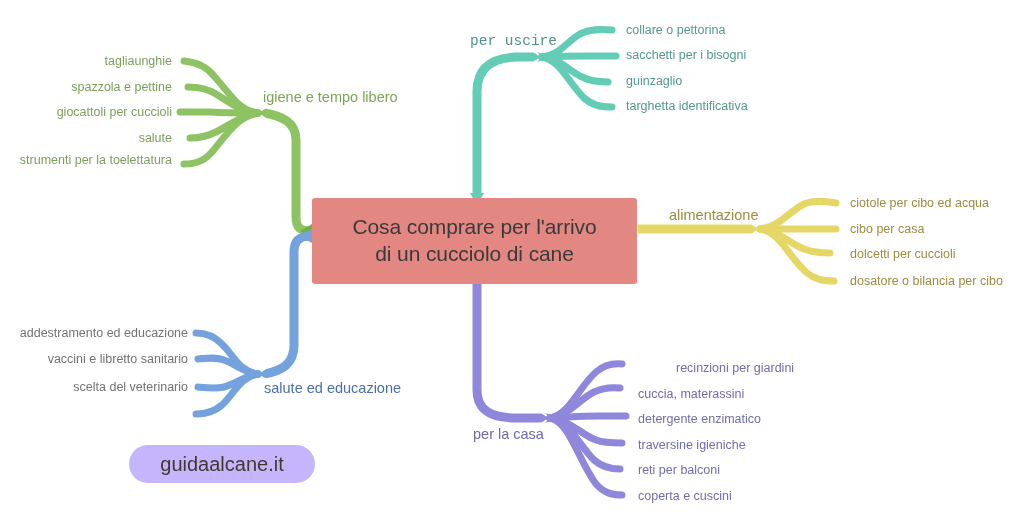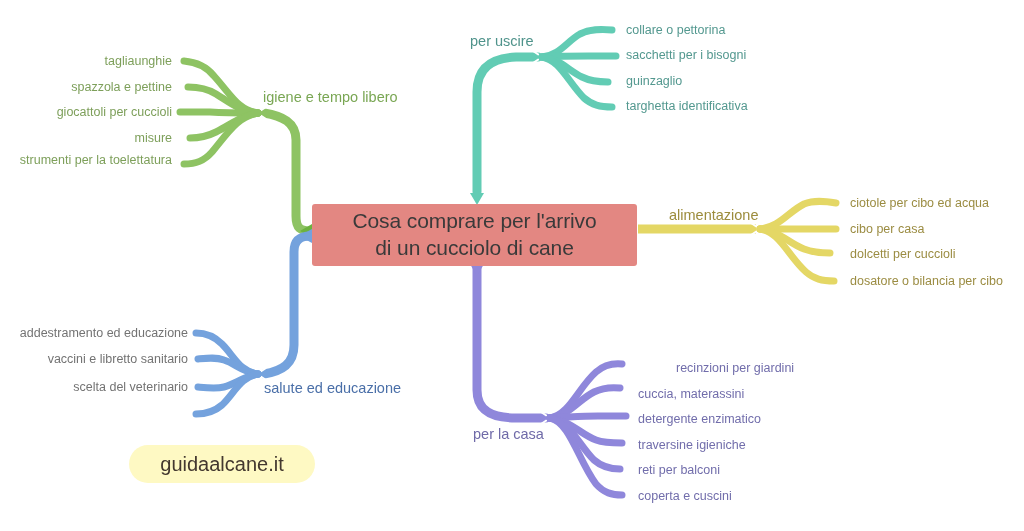--- a/index.html
+++ b/index.html
@@ -31,23 +31,23 @@
   }
   .node-label {
     position: absolute;
     white-space: nowrap;
     line-height: 1;
   }
   
   #root-node {
     position: absolute;
     left: 312px;
-    top: 204px;
+    top: 198px;
     width: 325px;
-    height: 62px;
+    height: 86px;
     background: #e38782;
     border-radius: 3px;
     display: flex;
     align-items: center;
     justify-content: center;
     box-sizing: border-box;
     padding: 0 3px;
   }
   #root-node .root-text {
     color: #3a3a3a;
@@ -78,21 +78,21 @@
   .leaf-purple { color: #716dab; }
   .leaf-blue   { color: #737373; text-align: center; }
   .align-right { transform: translateX(-100%); padding-left: 36px; }
   
   #watermark-badge {
     position: absolute;
     left: 129px;
     top: 445px;
     width: 186px;
     height: 38px;
-    background: #fef9c3;
+    background: #c4b5fd;
     border-radius: 19px;
     display: flex;
     align-items: center;
     justify-content: center;
   }
   #watermark-badge .wm-text {
     color: #43382f;
     font-size: 20px;
     line-height: 1;
   }
@@ -161,32 +161,32 @@
     </g>
   </svg>
 
   <div id="root-node">
     <div class="root-text">Cosa comprare per l'arrivo
 di un cucciolo di cane</div>
   </div>
 
   <div class="node-label branch-label t-green" style="left:263px; top:90px;">igiene e tempo libero</div>
 
-  <div class="node-label branch-label t-teal" style="left:470px; top:34px;">per uscire</div>
+  <div class="node-label branch-label t-teal" style="left:470px; top:34px;font-family:Liberation Mono, monospace;">per uscire</div>
 
   <div class="node-label branch-label t-yellow" style="left:669px; top:208px;">alimentazione</div>
 
   <div class="node-label branch-label t-purple" style="left:473px; top:427px;">per la casa</div>
 
   <div class="node-label branch-label t-blue" style="left:264px; top:381px;">salute ed educazione</div>
 
   <div class="node-label leaf-label leaf-green align-right" style="left:172px; top:55px;">tagliaunghie</div>
   <div class="node-label leaf-label leaf-green align-right" style="left:172px; top:81px;">spazzola e pettine</div>
   <div class="node-label leaf-label leaf-green align-right" style="left:172px; top:106px;">giocattoli per cuccioli</div>
-  <div class="node-label leaf-label leaf-green align-right" style="left:172px; top:132px;">misure</div>
+  <div class="node-label leaf-label leaf-green align-right" style="left:172px; top:132px;">salute</div>
   <div class="node-label leaf-label leaf-green align-right" style="left:172px; top:154px;">strumenti per la toelettatura</div>
 
   <div class="node-label leaf-label leaf-blue align-right" style="left:188px; top:327px;">addestramento ed educazione</div>
   <div class="node-label leaf-label leaf-blue align-right" style="left:188px; top:353px;">vaccini e libretto sanitario</div>
   <div class="node-label leaf-label leaf-blue align-right" style="left:188px; top:381px;">scelta del veterinario</div>
 
   <div class="node-label leaf-label leaf-teal" style="left:626px; top:24px;">collare o pettorina</div>
   <div class="node-label leaf-label leaf-teal" style="left:626px; top:49px;">sacchetti per i bisogni</div>
   <div class="node-label leaf-label leaf-teal" style="left:626px; top:75px;">guinzaglio</div>
   <div class="node-label leaf-label leaf-teal" style="left:626px; top:100px;">targhetta identificativa</div>

